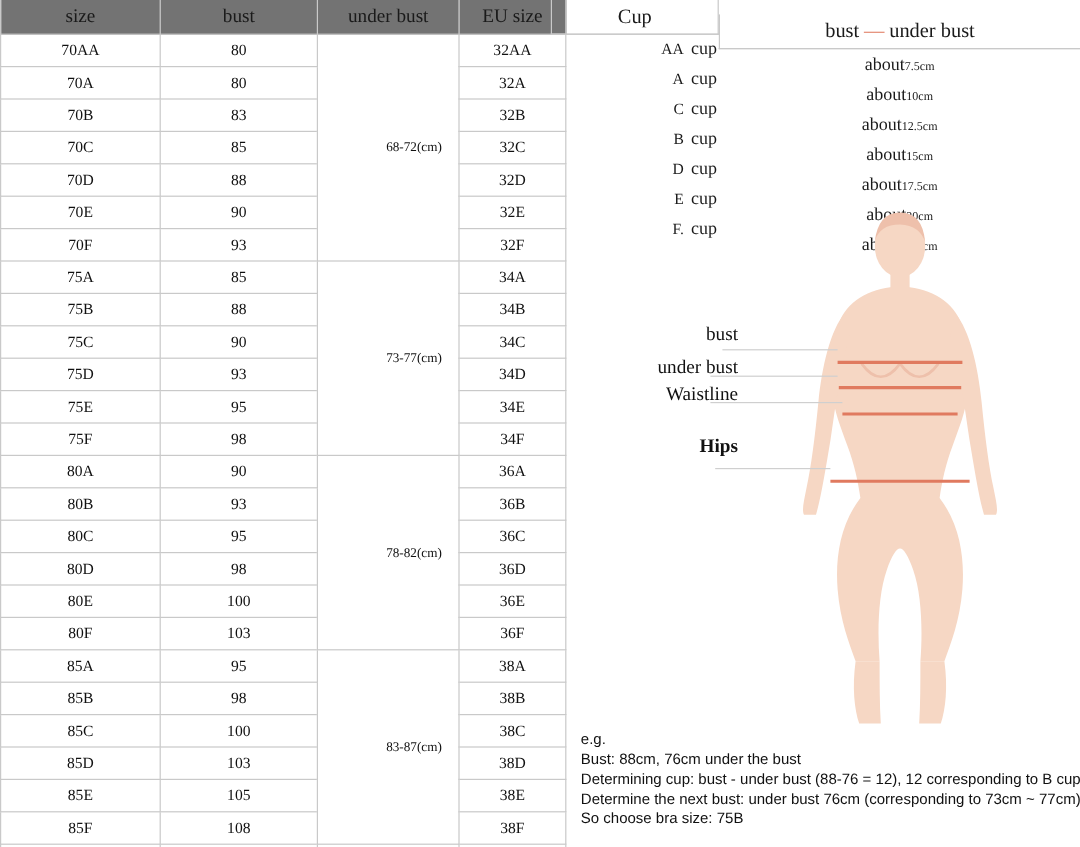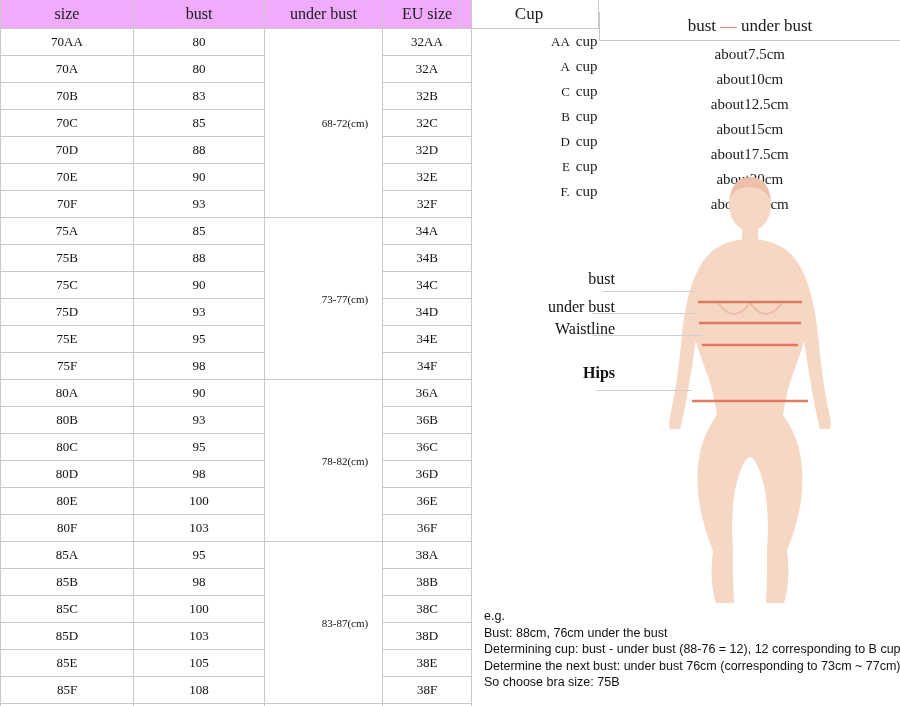--- a/index.html
+++ b/index.html
@@ -21,21 +21,21 @@
     border-collapse:collapse;
     width:459px;
     table-layout:fixed;
   }
   table.sizes th{
     font-weight:normal;
     font-size:16px;
     height:26px;
     border:1px solid #c9c9c9;
     border-top:none;
-    background:#f0abfc;
+    background:#737373;
     text-align:center;
     vertical-align:middle;
   }
   table.sizes td{
     font-size:13px;
     height:24px;
     border:1px solid #c9c9c9;
     text-align:center;
     vertical-align:middle;
     background:#fff;
@@ -78,21 +78,21 @@
   table.diffs th{
     font-weight:normal;font-size:17px;height:26px;
     border:1px solid #c9c9c9;border-top:none;border-right:none;
     text-align:center;vertical-align:middle;
   }
   table.diffs th .dash{color:#e07a5f;padding:0 4px;}
   table.diffs td{
     height:23px;border:none;text-align:center;vertical-align:middle;
   }
   table.diffs td .about{font-size:15px;}
-  table.diffs td .val{font-size:15px;}
+  table.diffs td .val{font-size:10px;}
 
   
   .figure{
     position:absolute;left:600px;top:175px;width:300px;height:430px;
   }
   .labels{
     position:absolute;left:455px;top:270px;width:160px;
     text-align:right;font-size:16px;color:#111;
   }
   .labels div{position:absolute;right:0;white-space:nowrap;}

